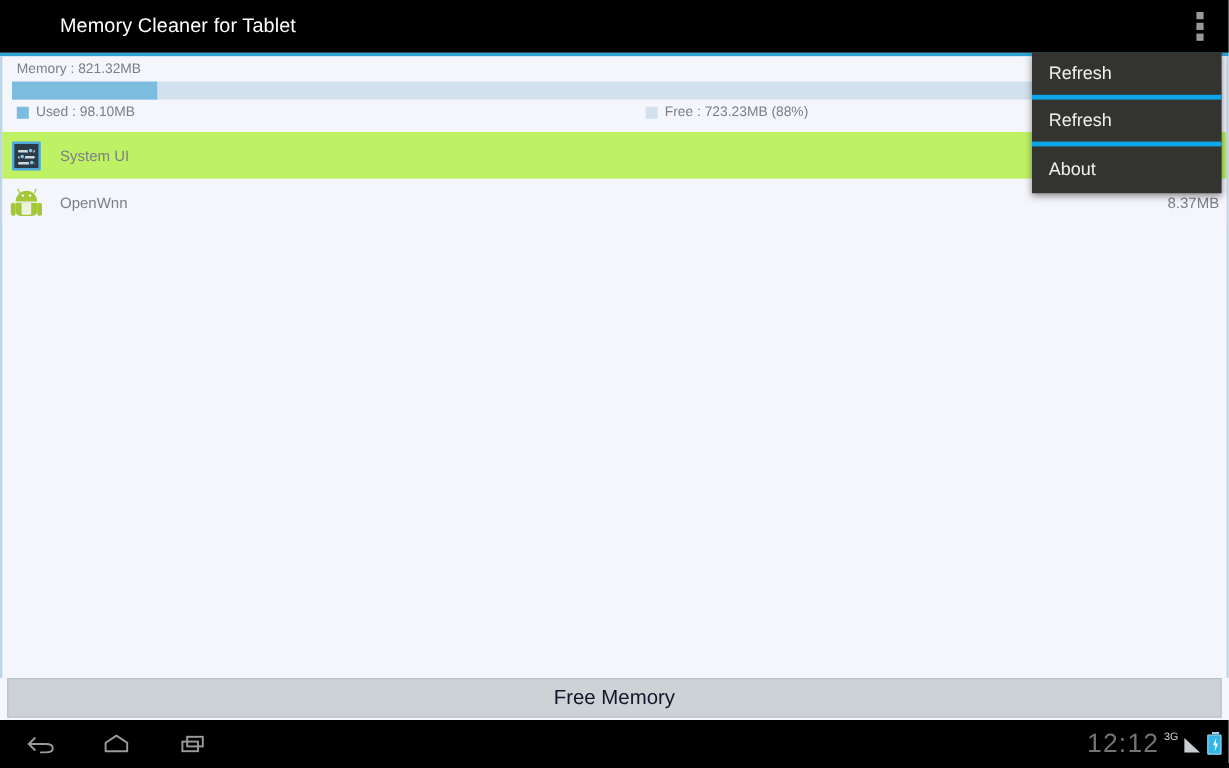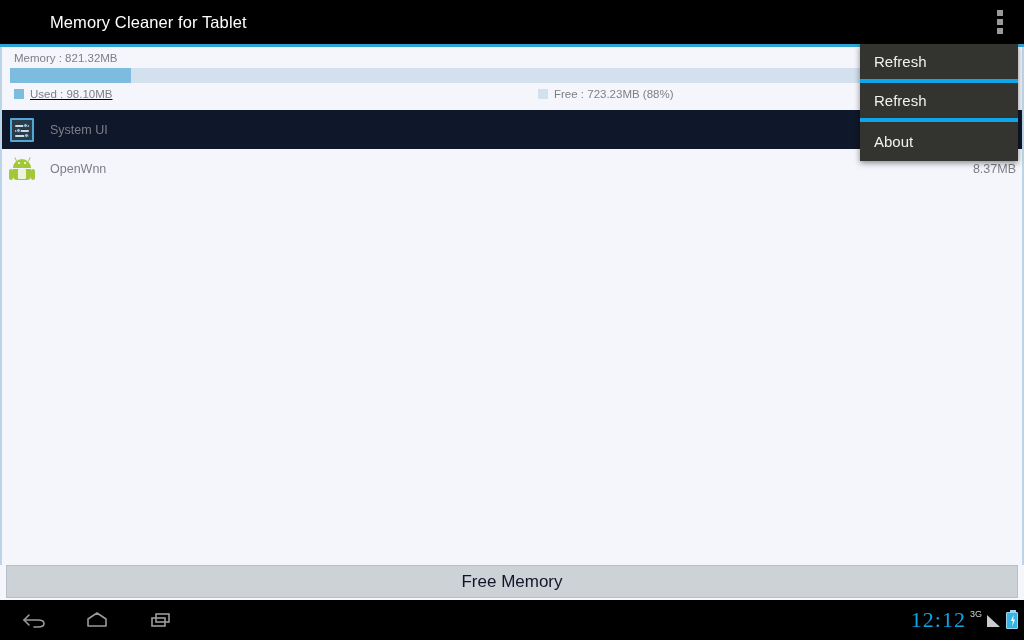--- a/index.html
+++ b/index.html
@@ -47,34 +47,34 @@
   .bar-track{
     position:absolute; left:8px; top:21px; width:1008px; height:15px;
     background:#d3e1ef;
   }
   .bar-fill{ height:100%; background:#7cbcdf; }
 
   .legend{
     position:absolute; left:0; top:41px; width:1008px; height:18px;
   }
   .legend-item{ position:absolute; display:flex; align-items:center; gap:6px; }
-  .legend-used{ left:12px;text-decoration:underline; }
+  .legend-used{ left:12px; }
   .legend-free{ left:512px;padding-left:24px; }
   .swatch{ width:10px; height:10px; display:block; }
   .sw-used{ background:#7cbcdf; }
   .sw-free{ background:#d3e1ef; }
   .legend-text{ font-size:11.5px; color:#7d7f86; white-space:nowrap; }
 
   
   .applist{ position:absolute; left:0; top:63px; width:1020px; }
   .row{
     position:relative; height:39px; display:flex; align-items:center;
     padding:0 0 0 8px;
   }
-  .row.odd{ background:#0f172a; }
+  .row.odd{ background:#bef264; }
   .row.even{ background:#f5f6fc; }
   .row-icon{
     width:24px; height:24px; flex:0 0 24px; position:relative;
     margin-right:16px;
   }
   .row-label{ font-size:12.5px; color:#7d7f86; }
   .row-size{
     position:absolute; right:6px; font-size:12.5px; color:#7d7f86;
   }
 
@@ -160,23 +160,22 @@
     position:absolute; top:0; width:62px; height:40px;
     display:flex; align-items:center; justify-content:center; cursor:pointer;
   }
   .nav-back{ left:4px; } .nav-home{ left:66px; } .nav-recents{ left:130px; }
 
   .statusarea{
     position:absolute; right:6px; top:0; height:40px;
     display:flex; align-items:center; gap:5px;
   }
   .clock{
-    color:#0ea5e9; font-size:22px; letter-spacing:1px; font-weight:400;
+    color:#737373; font-size:22px; letter-spacing:1px; font-weight:400;
     line-height:1;
-    font-family:Liberation Serif, serif;
   }
   .net-label{
     color:#cfd3d6; font-size:9px; position:relative; top:-6px; margin-left:-1px;
   }
   .sig{ position:relative; width:14px; height:13px; }
   .sig b{
     position:absolute; bottom:0; left:0; width:0; height:0;
     border-left:13px solid #c9cdd0; border-top:12px solid transparent;
   }
   .batt{

